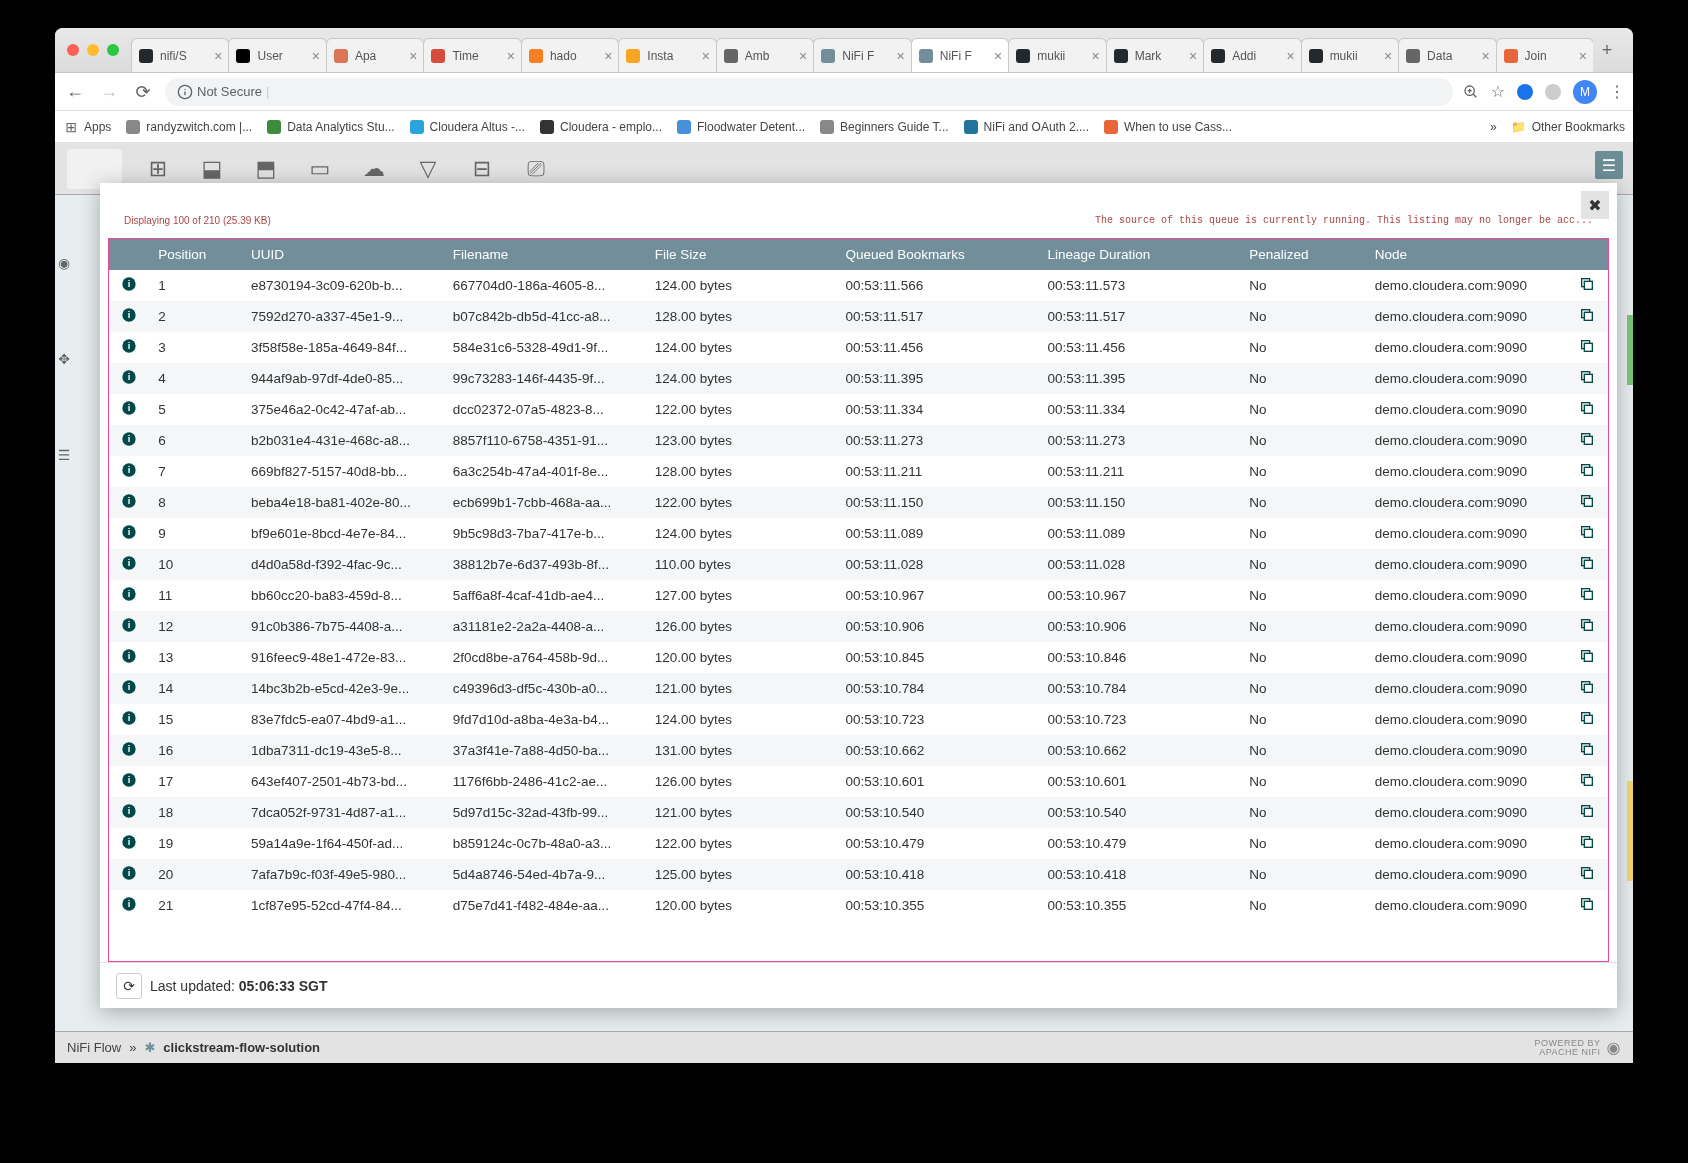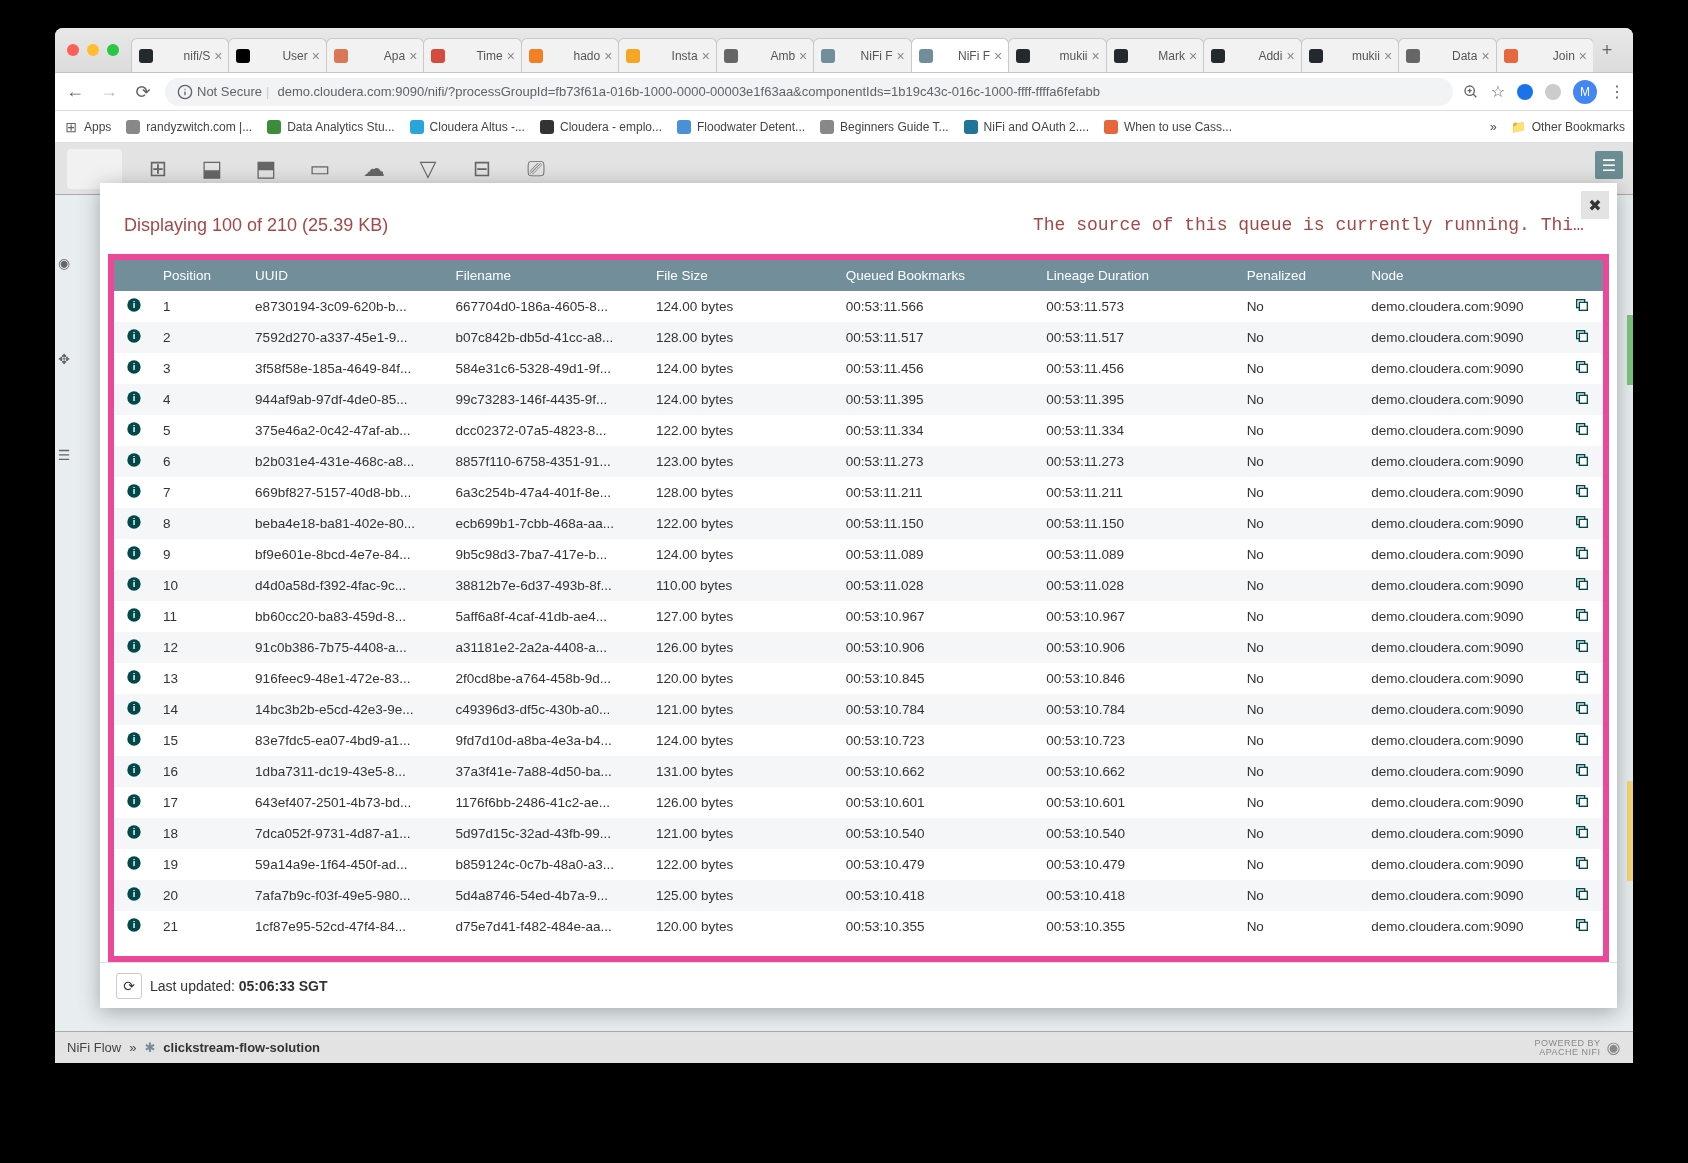--- a/index.html
+++ b/index.html
@@ -2,21 +2,21 @@
 <html><head>
 <meta charset="utf-8">
 <style>
 * { margin: 0; padding: 0; box-sizing: border-box; font-family: -apple-system, BlinkMacSystemFont, "Segoe UI", Helvetica, Arial, sans-serif; }
 body { background: #000; width: 1688px; height: 1163px; overflow: hidden; position: relative; }
 .window { position: absolute; top: 28px; left: 55px; width: 1578px; height: 1035px; background: #fff; border-radius: 8px 8px 0 0; box-shadow: 0 0 30px rgba(0,0,0,0.5); overflow: hidden; }
 .title-bar { height: 45px; background: linear-gradient(#e8e8e8,#dcdcdc); display: flex; align-items: center; padding: 0 12px; border-bottom: 1px solid #c5c5c5; }
 .traffic { display: flex; gap: 8px; margin-right: 12px; }
 .traffic span { width: 12px; height: 12px; border-radius: 50%; display: inline-block; }
 .tl-close { background: #ff5f57; } .tl-min { background: #febc2e; } .tl-max { background: #28c840; }
-.tabs { display: flex; flex: 1; height: 100%; align-items: flex-end; overflow: hidden; text-align: right; }
+.tabs { display: flex; flex: 1; height: 100%; align-items: flex-end; overflow: hidden; }
 .tab { height: 34px; background: #f2f2f2; border: 1px solid #c9c9c9; border-bottom: none; border-radius: 6px 6px 0 0; margin-right: -1px; display: flex; align-items: center; padding: 0 6px; font-size: 12px; color: #555; min-width: 0; flex: 1; max-width: 115px; overflow: hidden; }
 .tab.active { background: #fff; }
 .tab .favicon { width: 16px; height: 16px; margin-right: 6px; flex-shrink: 0; display: flex; align-items: center; justify-content: center; }
 .tab .label { white-space: nowrap; overflow: hidden; text-overflow: ellipsis; flex: 1; }
 .tab .close { margin-left: 4px; color: #888; font-size: 14px; flex-shrink: 0; }
 .newtab { width: 28px; text-align: center; font-size: 18px; color: #666; }
 .addr-bar { height: 38px; display: flex; align-items: center; padding: 0 8px; gap: 10px; border-bottom: 1px solid #ddd; }
 .nav-btn { width: 24px; height: 24px; display: flex; align-items: center; justify-content: center; color: #5f6368; font-size: 18px; }
 .addr-field { flex: 1; height: 28px; background: #f1f3f4; border-radius: 14px; display: flex; align-items: center; padding: 0 12px; font-size: 13px; color: #5f6368; overflow: hidden; }
 .addr-field .secure { margin-right: 8px; display: flex; align-items: center; gap: 4px; white-space: nowrap; }
@@ -36,23 +36,23 @@
 .left-rail { position: absolute; left: 0; top: 60px; width: 18px; display: flex; flex-direction: column; gap: 80px; align-items: center; color: #666; font-size: 14px; }
 .green-strip { position: absolute; right: 0; top: 120px; width: 6px; height: 70px; background: #7cc47c; }
 .yellow-strip { position: absolute; right: 0; bottom: 150px; width: 6px; height: 100px; background: #f5d676; }
 .footer-bar { position: absolute; bottom: 0; left: 0; right: 0; height: 32px; background: #e3e3e3; border-top: 1px solid #aaa; display: flex; align-items: center; padding: 0 12px; font-size: 13px; color: #444; }
 .footer-bar .crumb { display: flex; align-items: center; gap: 8px; }
 .footer-bar .powered { margin-left: auto; display: flex; align-items: center; gap: 6px; font-size: 9px; color: #888; letter-spacing: 0.5px; line-height: 1; text-align: right; }
 .modal { position: absolute; top: 40px; left: 45px; right: 16px; bottom: 55px; background: #fff; box-shadow: 0 4px 20px rgba(0,0,0,0.3); display: flex; flex-direction: column; }
 .modal-close { position: absolute; right: 8px; top: 8px; width: 28px; height: 28px; background: #e3e3e3; display: flex; align-items: center; justify-content: center; font-size: 16px; color: #333; cursor: pointer; }
 .modal-header { padding: 22px 20px 8px 20px; }
 .modal-title { font-size: 22px; color: #728e9b; font-weight: 500; }
-.modal-sub { display: flex; justify-content: space-between; font-size: 18px; color: #a64747; margin-top: 10px; padding: 0 4px; }
+.modal-sub { display: flex; justify-content: space-between; font-size: 10px; color: #a64747; margin-top: 10px; padding: 0 4px; }
 .modal-sub .warn { white-space: nowrap; overflow: hidden; text-overflow: ellipsis; max-width: 560px; font-family: Liberation Mono, monospace; }
-.table-wrap { flex: 1; overflow: auto; margin: 10px 8px 0 8px; border: 6px solid #ec4899; }
+.table-wrap { flex: 1; overflow: auto; margin: 4px 8px 0 8px; border: 1px solid #ec4899; }
 table { width: 100%; border-collapse: collapse; font-size: 13.5px; table-layout: fixed; }
 thead th { background: #728e9b; color: #fff; font-weight: 500; text-align: left; padding: 8px 10px; position: sticky; top: 0; }
 tbody tr:nth-child(even) { background: #f4f6f7; }
 tbody tr:nth-child(odd) { background: #fff; }
 tbody td { padding: 6px 10px; color: #333; white-space: nowrap; overflow: hidden; text-overflow: ellipsis; vertical-align: middle; }
 .col-info { width: 36px; } .col-pos { width: 85px; } .col-uuid { width: 185px; } .col-file { width: 185px; }
 .col-size { width: 175px; } .col-q { width: 185px; } .col-l { width: 185px; } .col-pen { width: 115px; } .col-node { width: 185px; } .col-act { width: 38px; }
 .info-ic, .act-ic { color: #004849; font-size: 14px; text-align: center; }
 .modal-footer { height: 46px; display: flex; align-items: center; padding: 0 16px; border-top: 1px solid #e0e0e0; font-size: 14px; color: #333; gap: 8px; }
 .refresh-ic { width: 26px; height: 26px; border: 1px solid #ccc; border-radius: 3px; display: flex; align-items: center; justify-content: center; font-size: 14px; }
@@ -186,21 +186,20 @@
     <div class="addr-field">
       <span class="secure">
         <svg class="ic" viewBox="0 0 24 24">
             <circle cx="12" cy="12" r="10" fill="none" stroke="#5f6368" stroke-width="2"></circle>
             <line x1="12" y1="8" x2="12" y2="8" stroke="#5f6368" stroke-width="2" stroke-linecap="round"></line>
             <line x1="12" y1="12" x2="12" y2="16" stroke="#5f6368" stroke-width="2" stroke-linecap="round"></line>
           </svg>
         <span>Not Secure</span>
         <span style="color:#ccc">|</span>
       </span>
-      <span class="url">demo.cloudera.com:9090/nifi/?processGroupId=fb73f61a-016b-1000-0000-00003e1f63aa&amp;componentIds=1b19c43c-016c-1000-ffff-ffffa6fefabb</span>
     </div>
     <div class="addr-right">
       <svg class="ic" viewBox="0 0 24 24">
           <circle cx="10" cy="10" r="7" fill="none" stroke="#5f6368" stroke-width="2"></circle>
           <line x1="15" y1="15" x2="20" y2="20" stroke="#5f6368" stroke-width="2"></line>
           <line x1="7" y1="10" x2="13" y2="10" stroke="#5f6368" stroke-width="2"></line>
           <line x1="10" y1="7" x2="10" y2="13" stroke="#5f6368" stroke-width="2"></line>
         </svg>
       <span style="font-size:16px">☆</span>
       <span class="dot" style="background:#1a73e8"></span>

